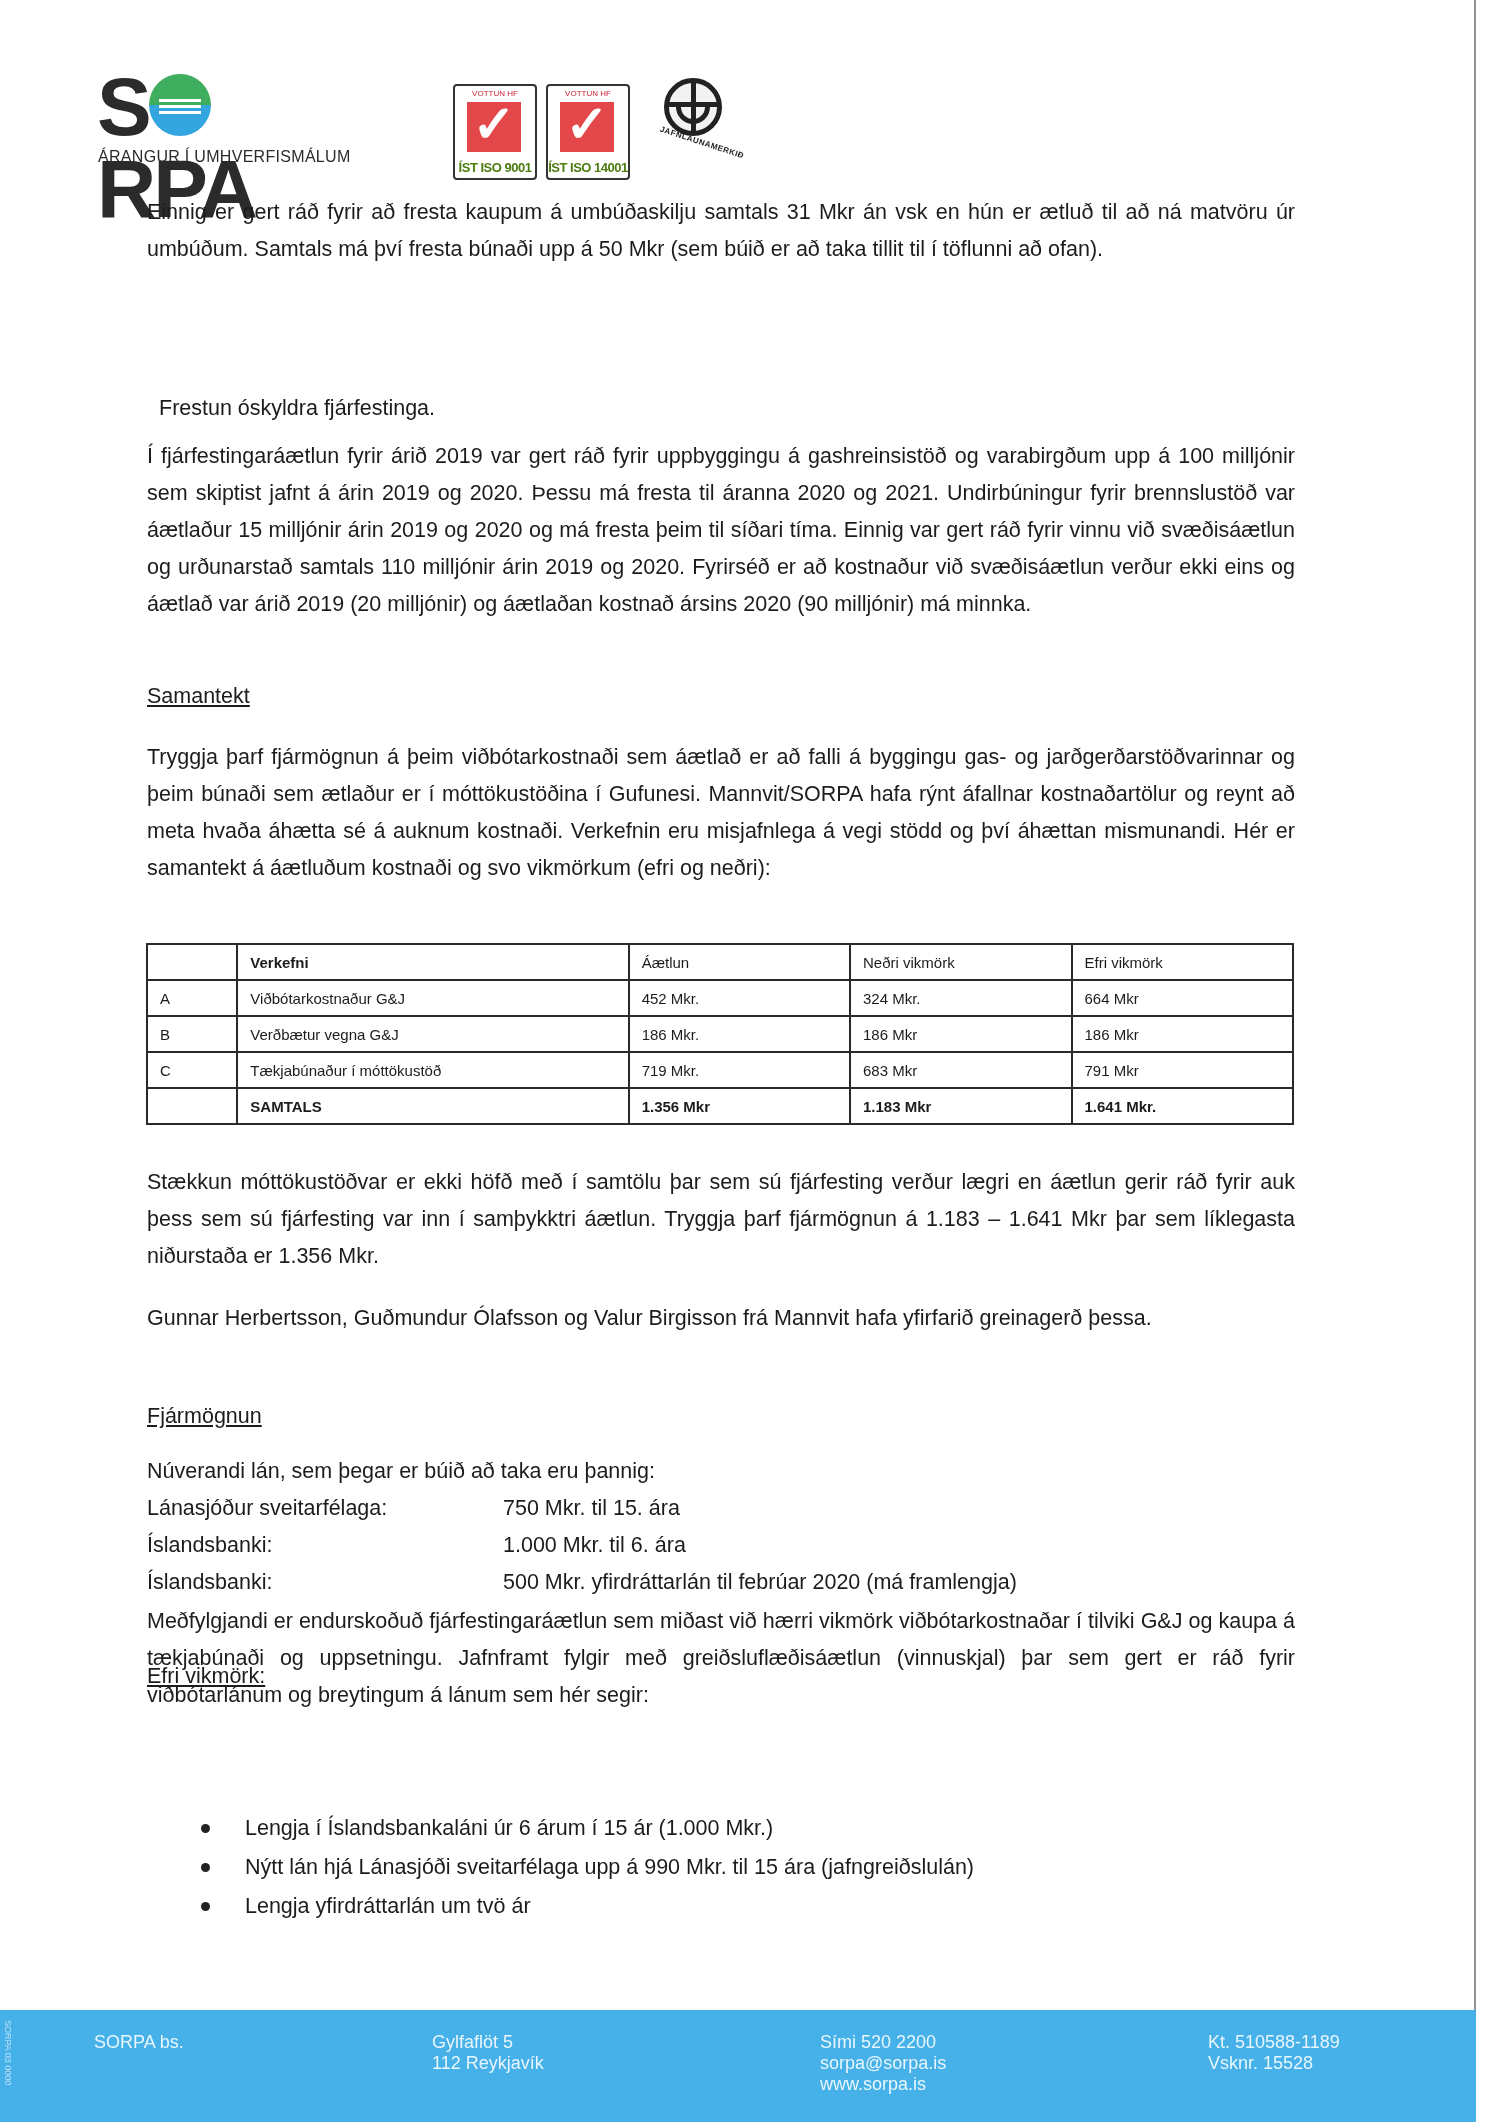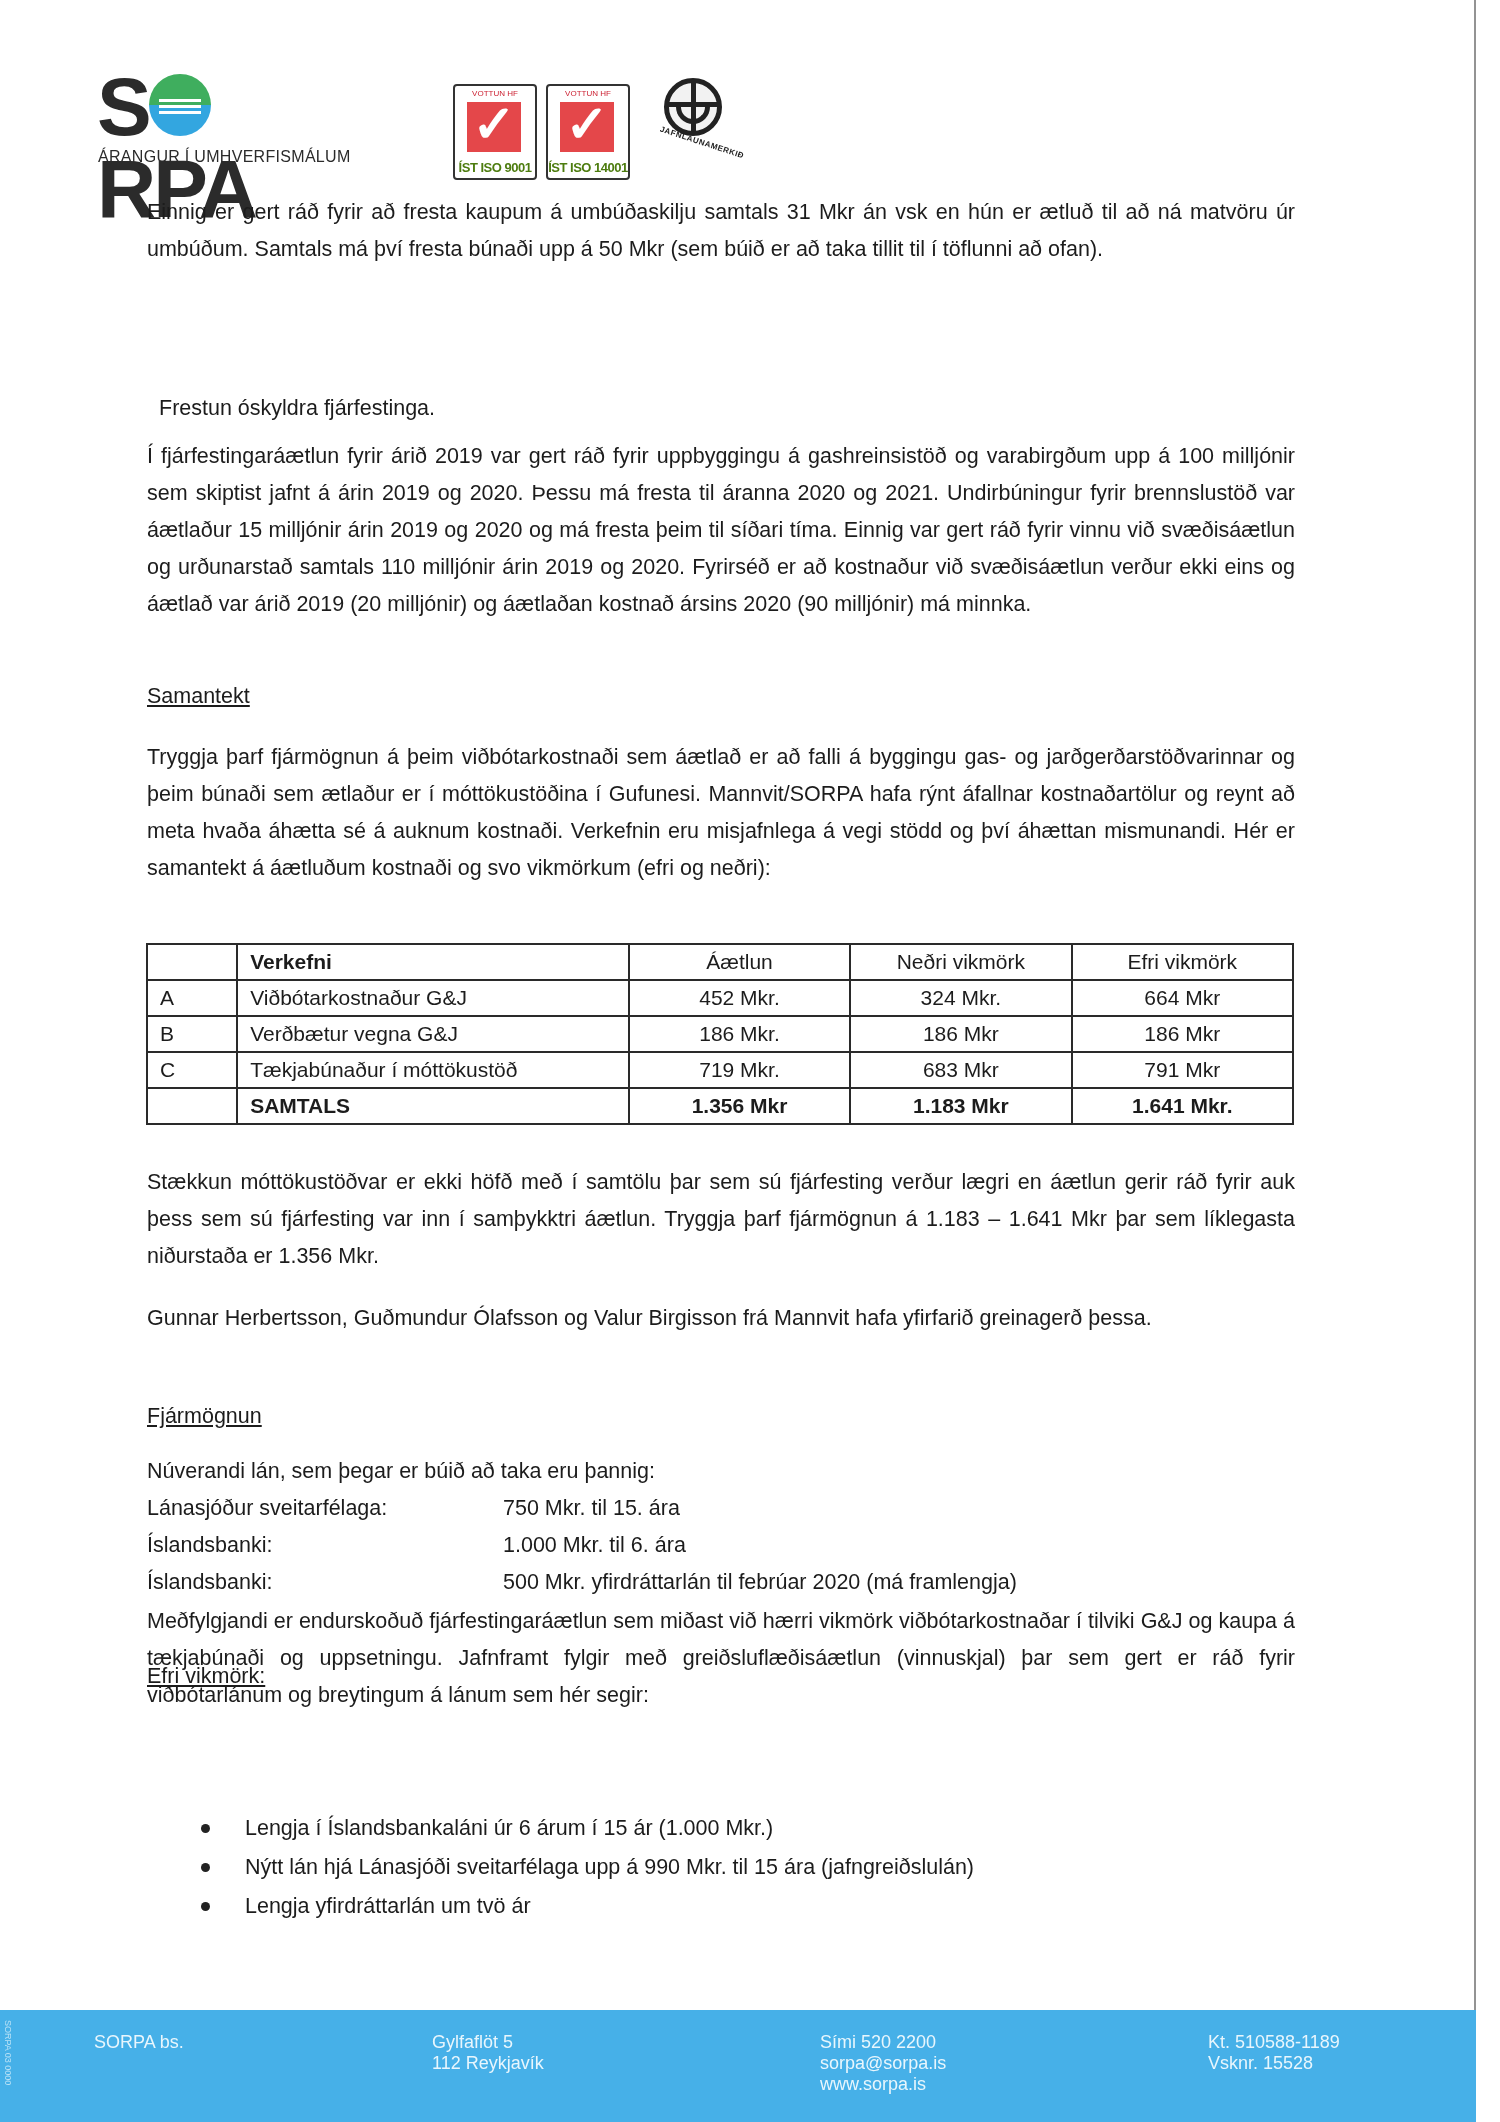--- a/index.html
+++ b/index.html
@@ -32,26 +32,26 @@
     .jafn .h { position: absolute; left: 8px; top: 24px; width: 50px; height: 5px; background: #222; }
     .jafn .txt { position: absolute; left: -2px; top: 60px; font-size: 8px; font-weight: 700; letter-spacing: .5px; color: #222; transform: rotate(18deg); white-space: nowrap; }
 
     
     .content { position: absolute; left: 147px; width: 1148px; }
     .p { font-size: 21.5px; line-height: 37px; margin: 0; text-align: justify; }
     .h-plain { font-size: 21.5px; font-weight: 400; margin: 12px; line-height: 37px; }
     .h-under { font-size: 21.5px; line-height: 37px; text-decoration: underline; margin: 0; }
 
     
-    table.cost { position: absolute; left: 146px; top: 943px; width: 1148px; border-collapse: collapse; font-size: 21px; }
+    table.cost { position: absolute; left: 146px; top: 943px; width: 1148px; border-collapse: collapse; font-size: 15px; }
     table.cost td, table.cost th { border: 2px solid #2a2a2a; height: 34px; padding: 0 12px; font-weight: 400; }
     table.cost th.bold, table.cost td.bold { font-weight: 700; }
     table.cost .c-letter { width: 66px; text-align: left; }
     table.cost .c-task { width: 373px; text-align: left; }
-    table.cost .c-num { text-align: center; }
+    table.cost .c-num { text-align: left; }
     table.cost .c-w1 { width: 200px; } table.cost .c-w2 { width: 200px; } table.cost .c-w3 { width: 200px; }
 
     
     .loan-row { display: flex; font-size: 21.5px; line-height: 37px; }
     .loan-row .lbl { width: 356px; }
     ul.bullets { margin: 8px; padding: 0; list-style: none; }
     ul.bullets li { position: relative; padding-left: 90px; font-size: 21.5px; line-height: 39px; }
     ul.bullets li .dot { position: absolute; left: 46px; top: 15px; width: 9px; height: 9px; background: #222; border-radius: 50%; }
 
     

